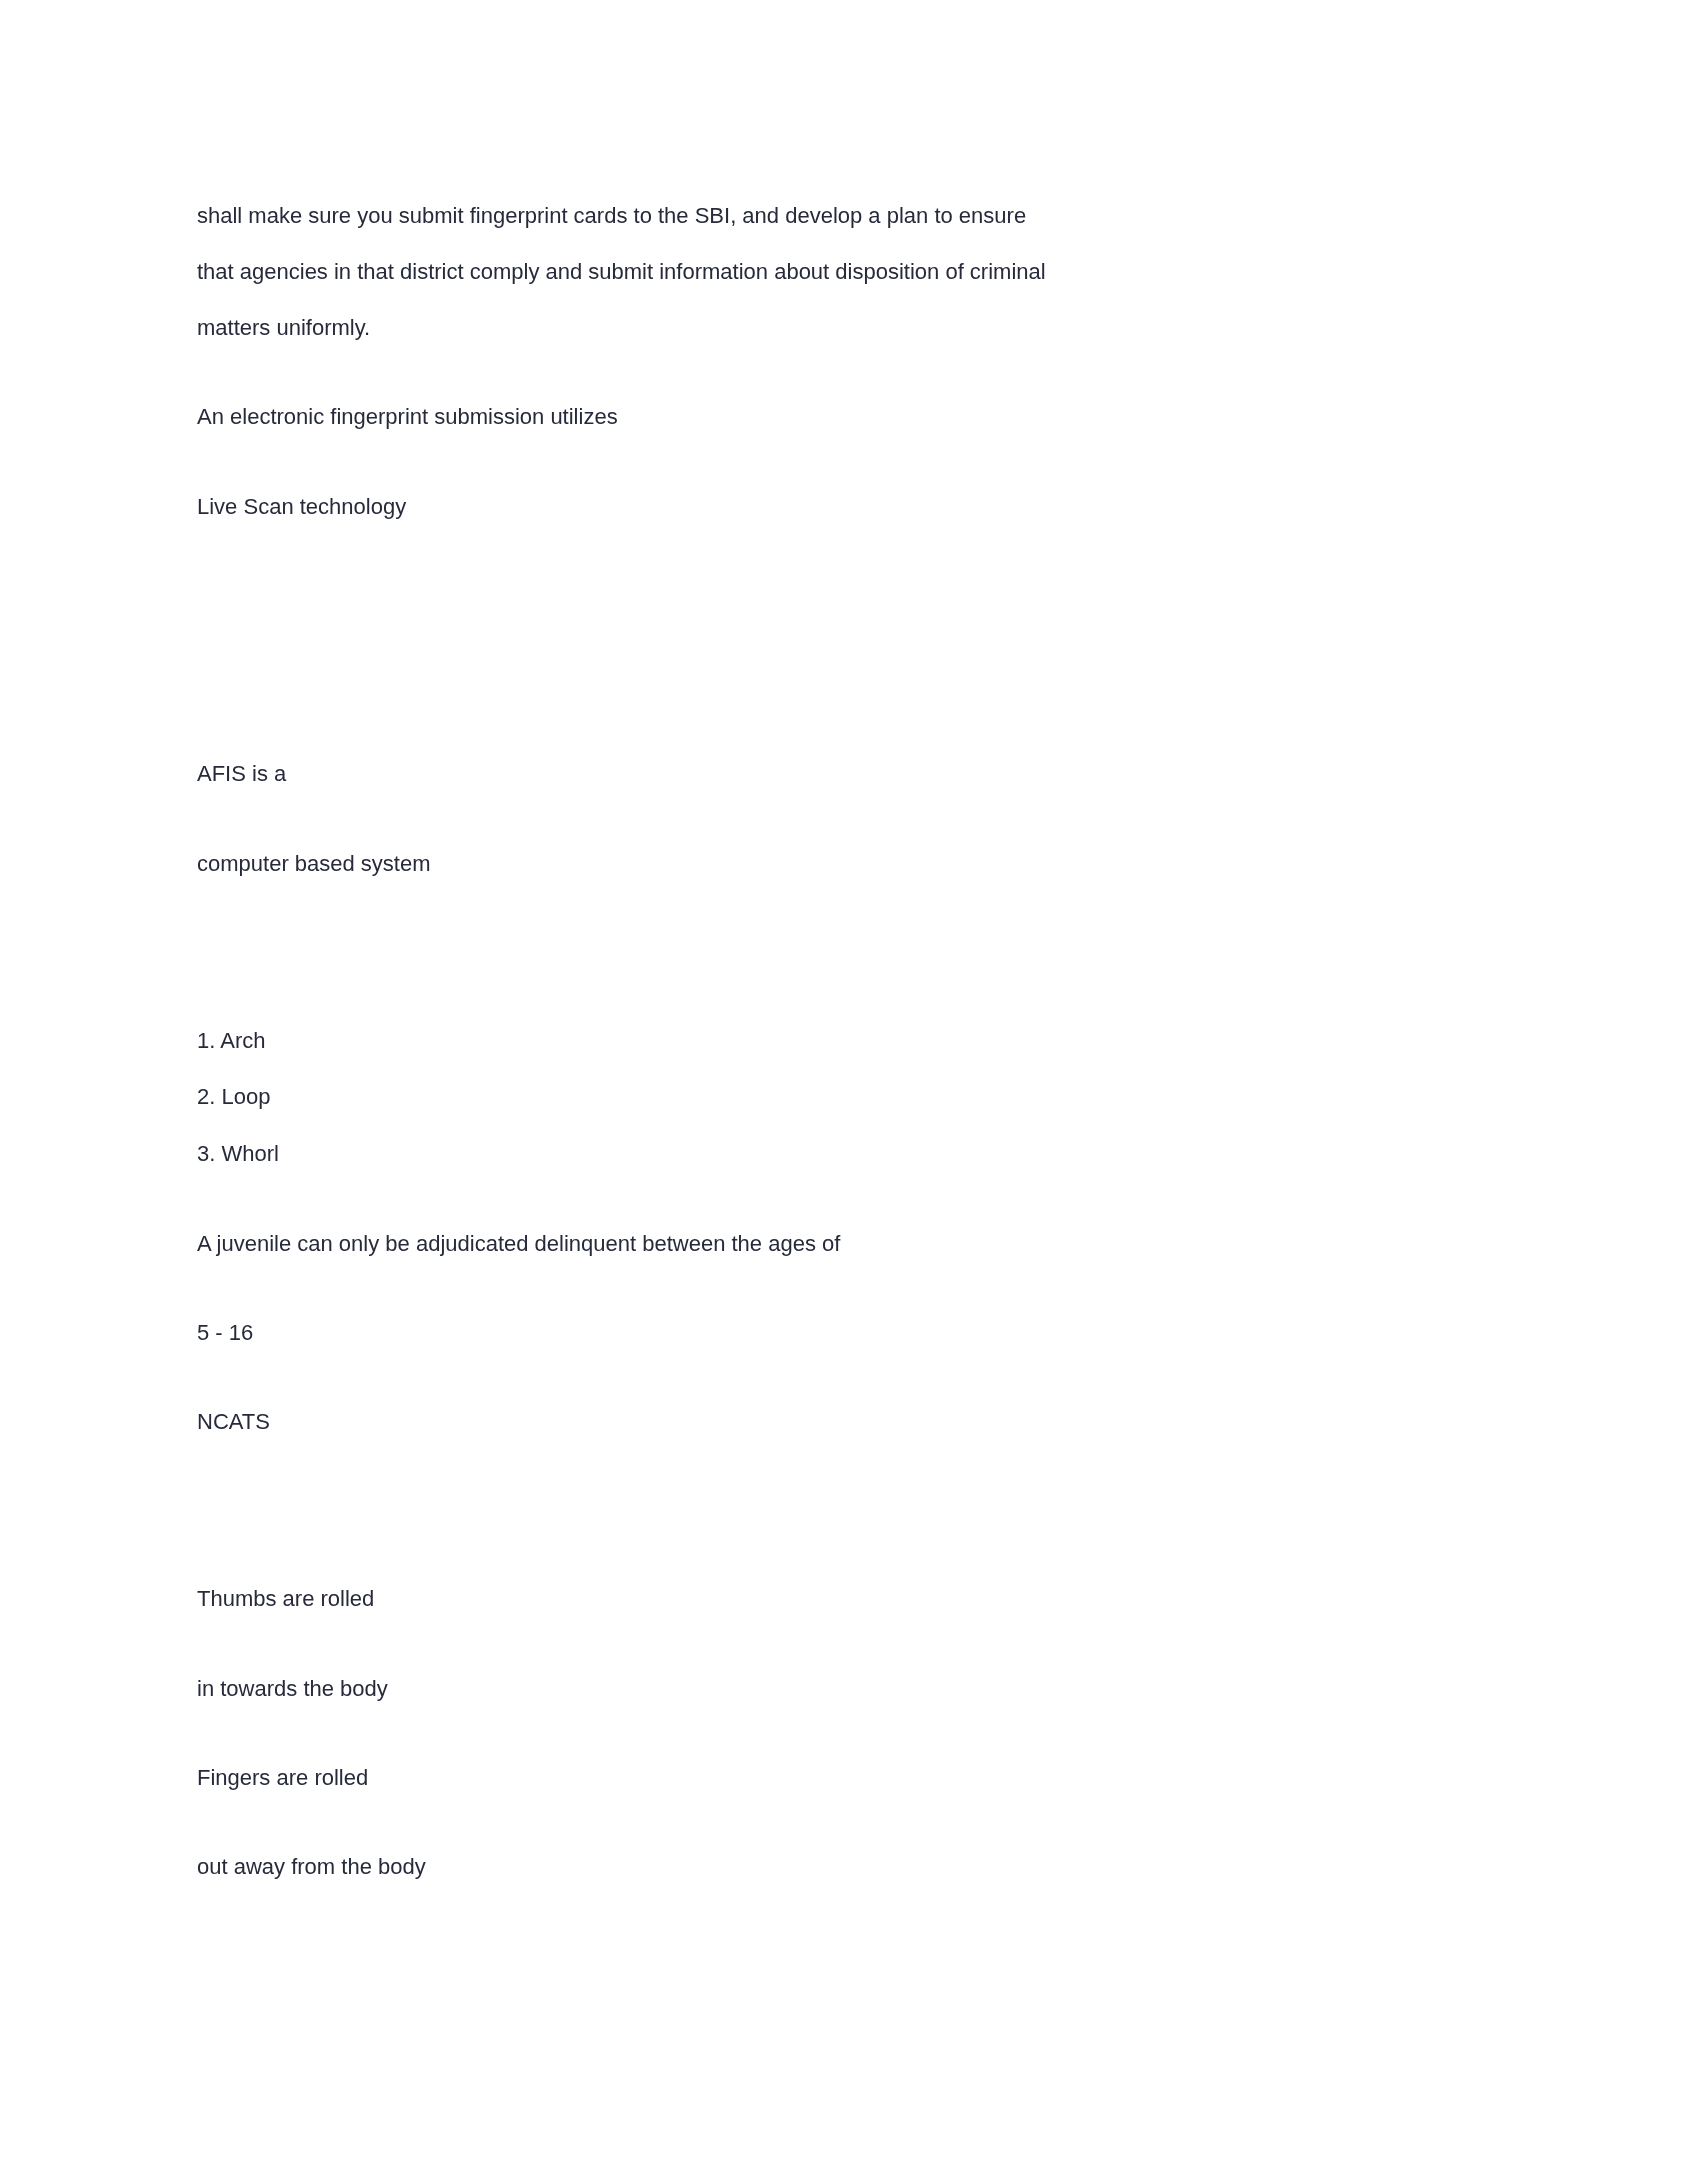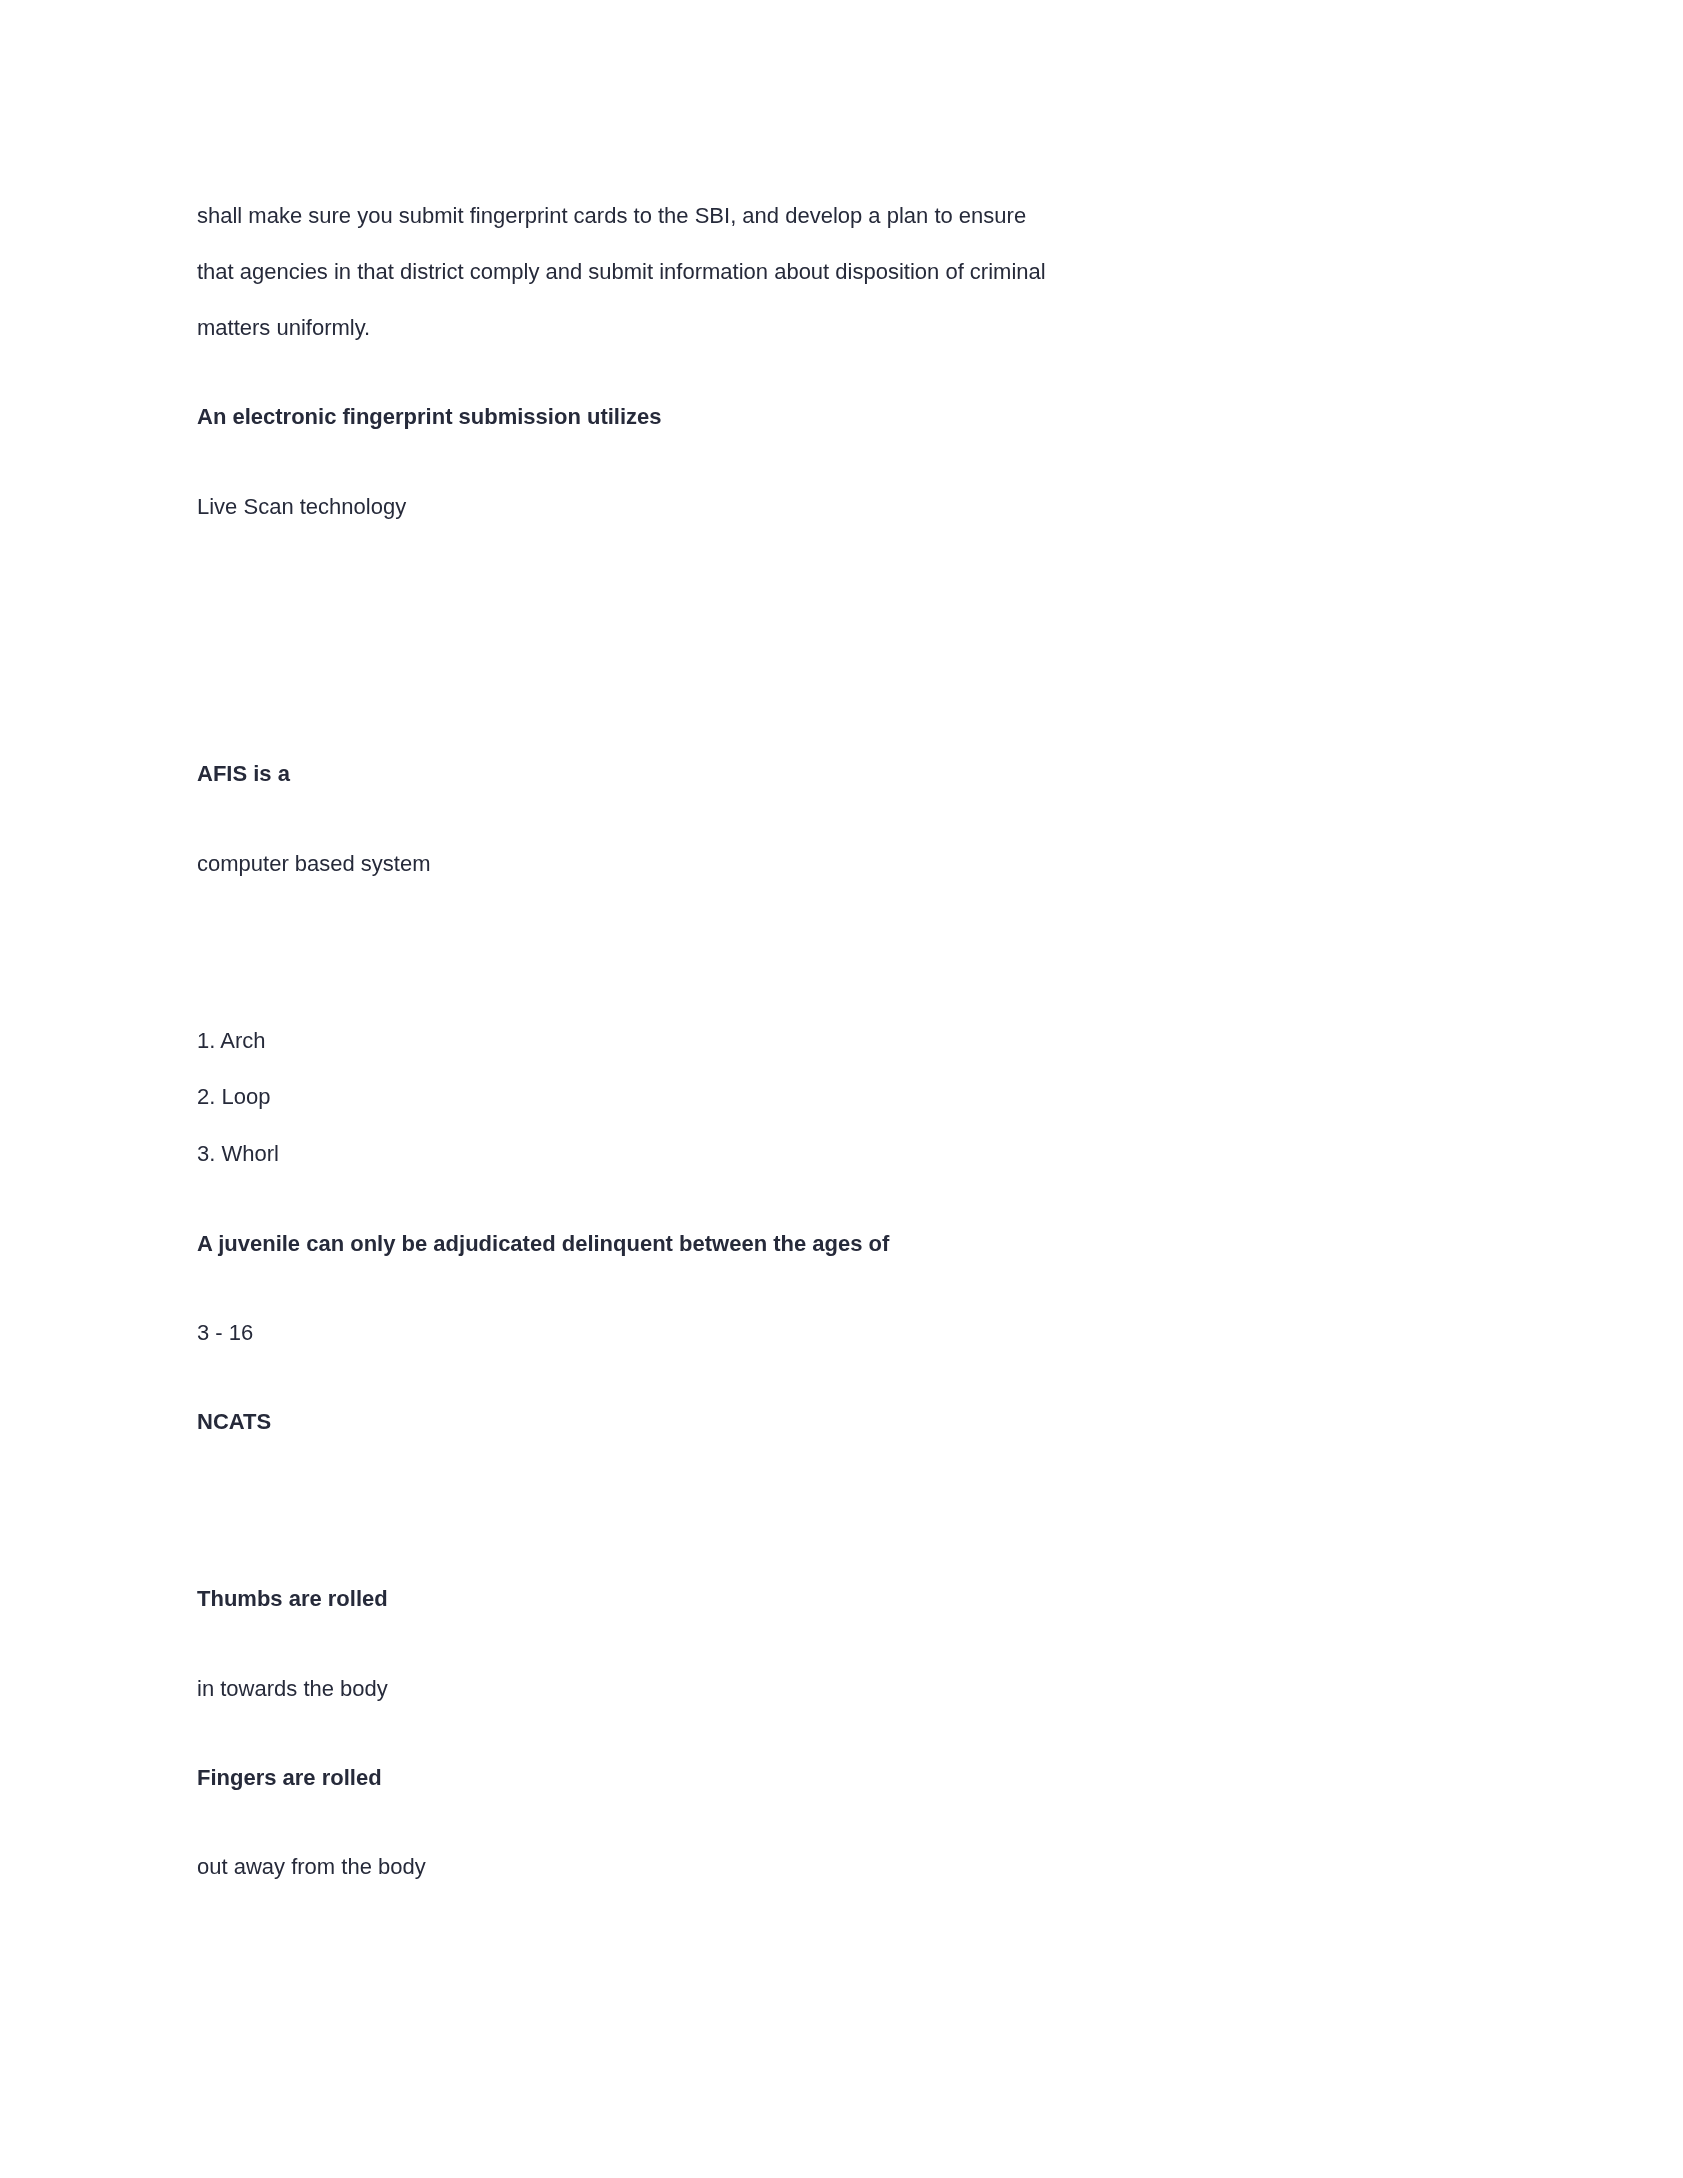--- a/index.html
+++ b/index.html
@@ -1,20 +1,20 @@
 <!DOCTYPE html>
 <html><head>
 <meta charset="utf-8">
 <style>
   html, body { margin: 0; padding: 0; background: #ffffff; }
   body { width: 1683px; height: 2178px; position: relative; overflow: hidden;
          font-family: "Liberation Sans", sans-serif; color: #262a3a; }
   .page { position: absolute; left: 0; top: 0; width: 1683px; height: 2178px; }
   .line { position: absolute; left: 197px; font-size: 22px; line-height: 40px; white-space: nowrap; }
-  .bold { font-weight: bold; }
+  .bold { font-weight: normal; }
 </style>
 </head>
 <body>
 
 <div class="page">
   <div class="line" style="top:196px">shall make sure you submit fingerprint cards to the SBI, and develop a plan to ensure</div>
   <div class="line" style="top:252px">that agencies in that district comply and submit information about disposition of criminal</div>
   <div class="line" style="top:308px">matters uniformly.</div>
 
   <div class="line bold" style="top:397px">An electronic fingerprint submission utilizes</div>
@@ -22,21 +22,21 @@
 
 
   <div class="line bold" style="top:754px">AFIS is a</div>
   <div class="line" style="top:844px">computer based system</div>
 
   <div class="line" style="top:1021px">1. Arch</div>
   <div class="line" style="top:1077px">2. Loop</div>
   <div class="line" style="top:1134px">3. Whorl</div>
 
   <div class="line bold" style="top:1224px">A juvenile can only be adjudicated delinquent between the ages of</div>
-  <div class="line" style="top:1313px">3 - 16</div>
+  <div class="line" style="top:1313px">5 - 16</div>
 
   <div class="line bold" style="top:1402px">NCATS</div>
 
   <div class="line bold" style="top:1579px">Thumbs are rolled</div>
   <div class="line" style="top:1669px">in towards the body</div>
 
   <div class="line bold" style="top:1758px">Fingers are rolled</div>
   <div class="line" style="top:1847px">out away from the body</div>
 </div>
 

